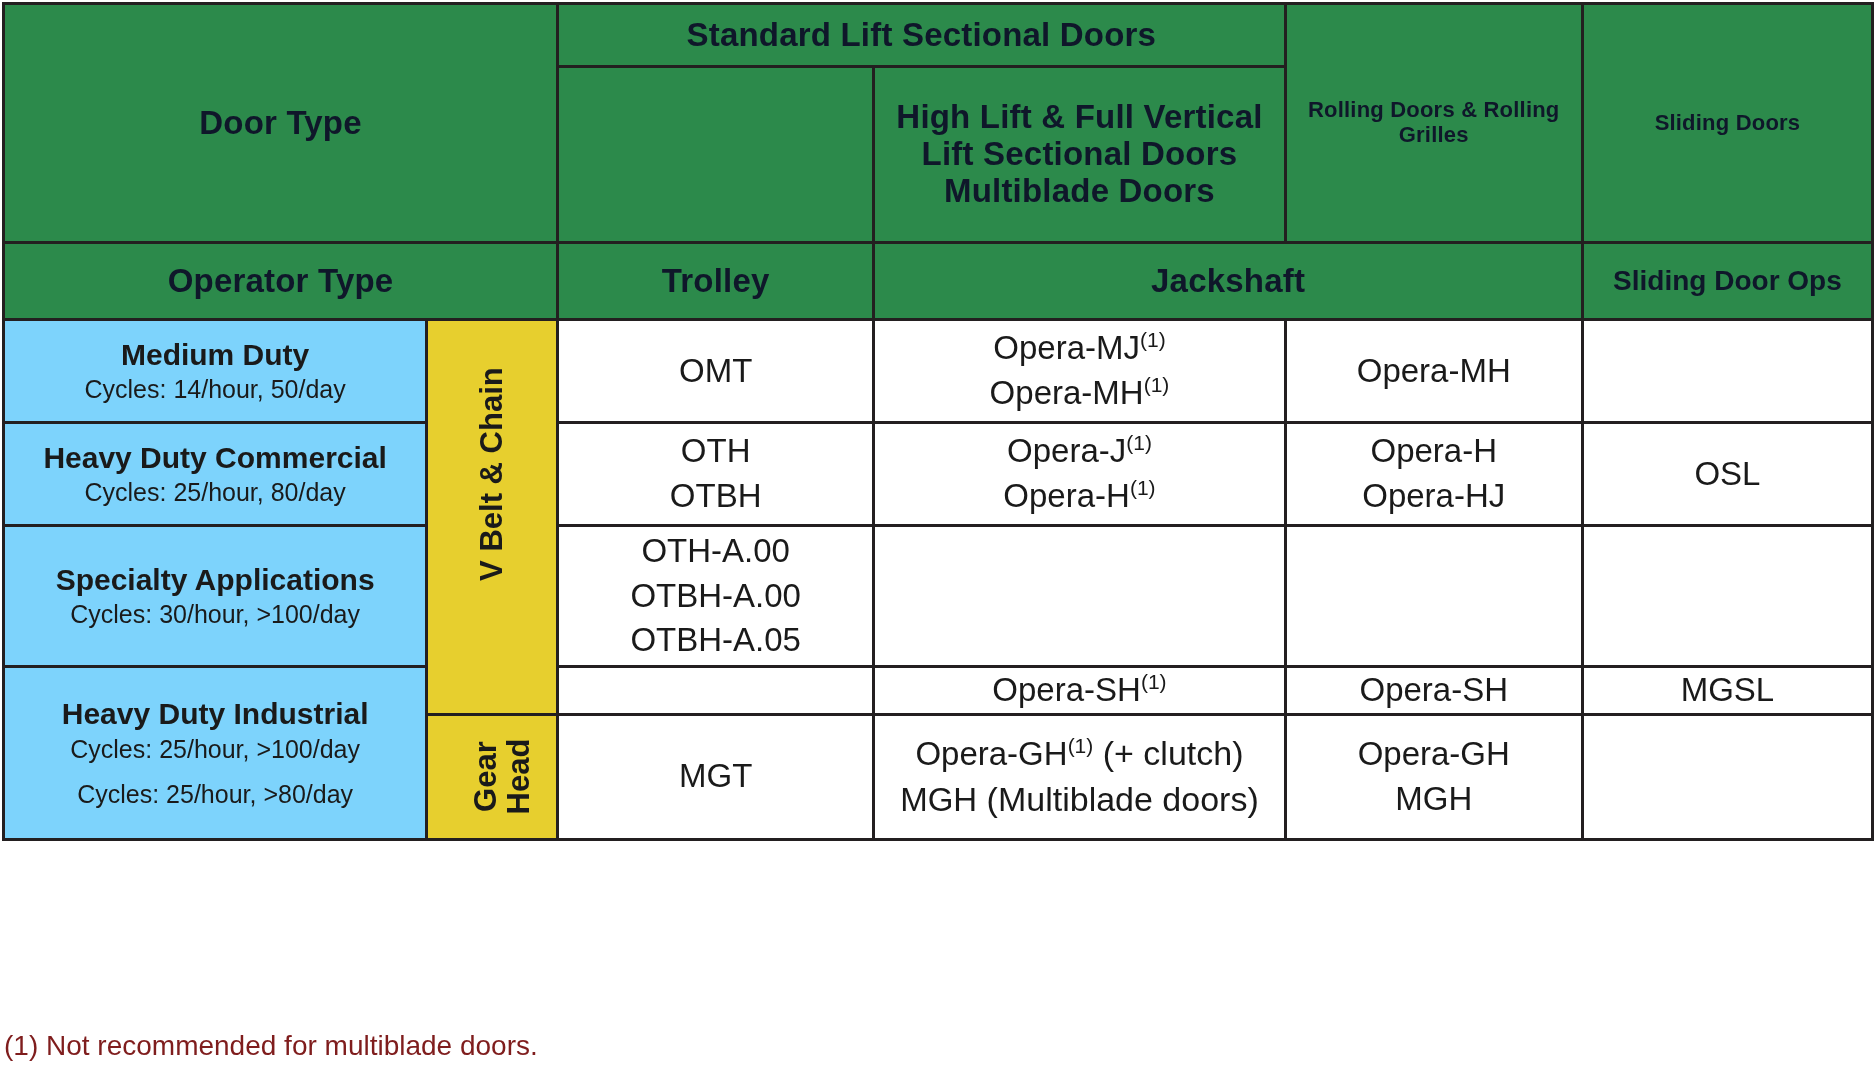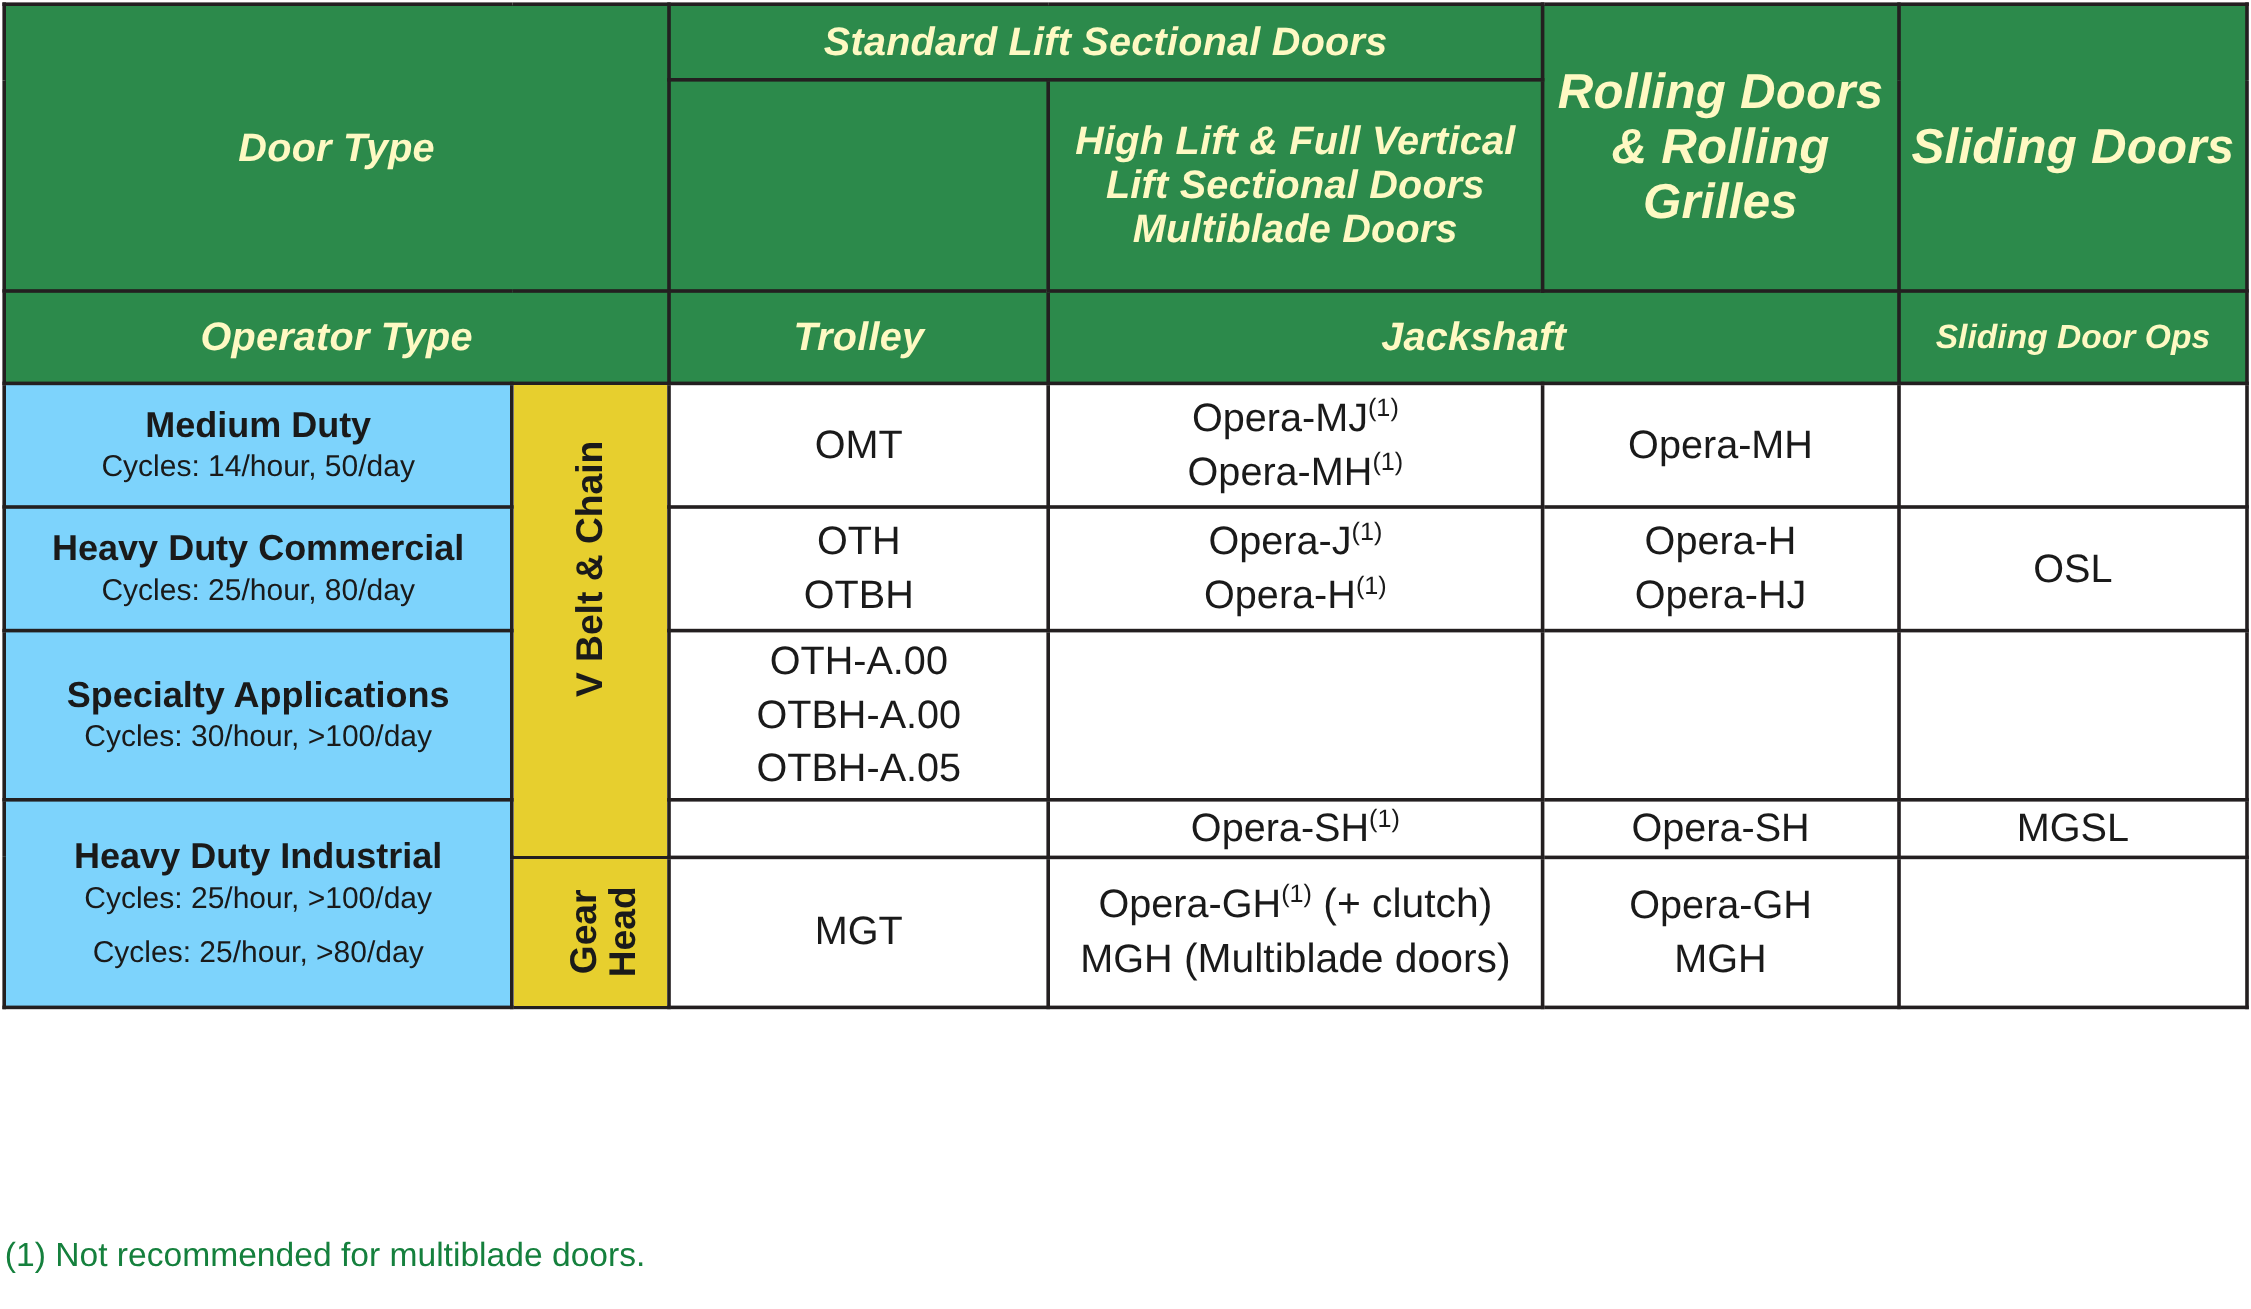--- a/index.html
+++ b/index.html
@@ -20,27 +20,26 @@
   table.spec td{
     border:3px solid #231f20;
     padding:0;
     vertical-align:middle;
     text-align:center;
   }
 
   
   .hdr{
     background:#2c8a4b;
-    color:#fef9c3;
+    color:#0f172a;
     font-weight:bold;
     line-height:1.12;
-    font-style:italic;
   }
   .hdr-big{font-size:33px;letter-spacing:.2px;}
-  .hdr-mid{font-size:41px;letter-spacing:.2px;}
+  .hdr-mid{font-size:22px;letter-spacing:.2px;}
   .hdr-sm{font-size:28px;letter-spacing:0px;}
 
   
   .ylw{
     background:#7dd3fc;
     text-align:center;
     line-height:1.15;
   }
   .duty-name{font-size:30px;font-weight:bold;display:block;}
   .duty-cycles{font-size:25px;font-weight:normal;display:block;margin-top:3px;}
@@ -74,21 +73,21 @@
   }
   .data .ln{display:block;}
   .data sup{font-size:21px;vertical-align:super;line-height:0;}
   .data .note{font-size:34px;}
 
   .footnote{
     position:absolute;
     left:4px;
     top:1030px;
     font-size:28px;
-    color:#15803d;
+    color:#7f1d1d;
   }
 </style>
 </head>
 <body>
 
 <div id="sheet">
 
   <table class="spec">
     <colgroup>
       <col style="width:356px">

